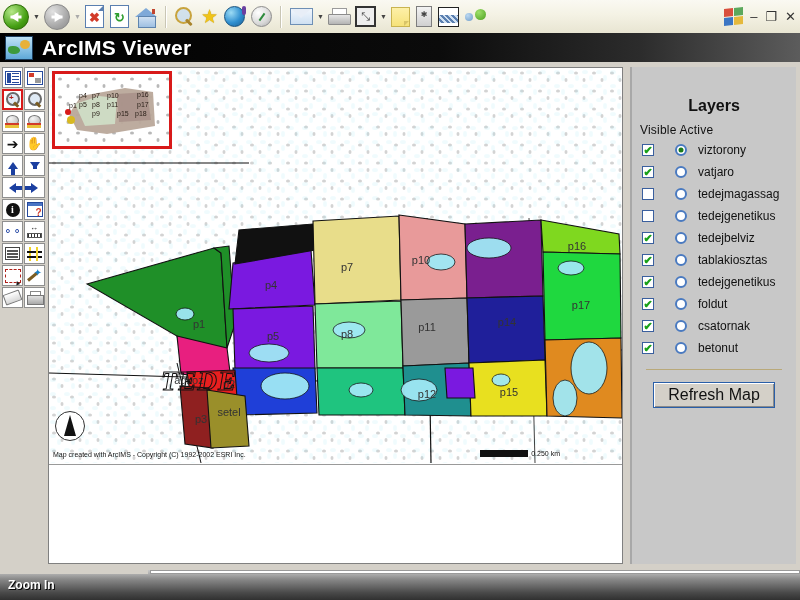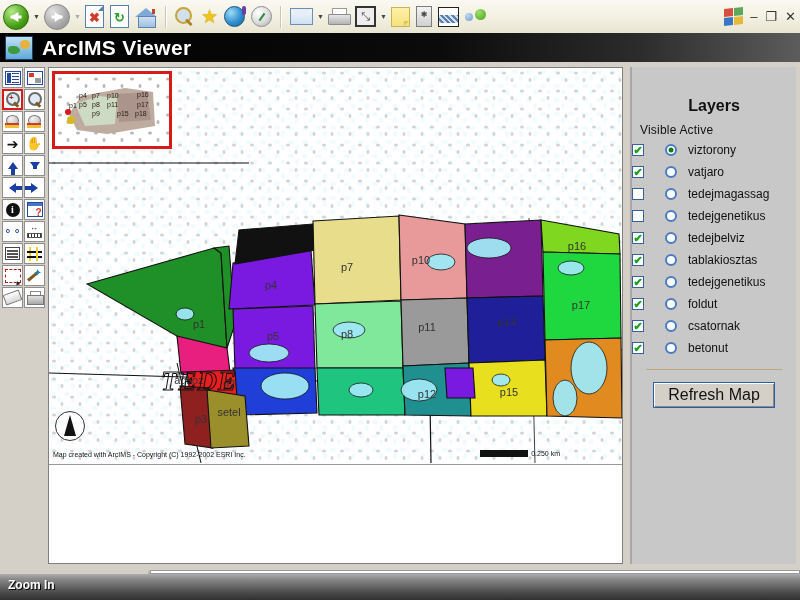--- a/index.html
+++ b/index.html
@@ -224,21 +224,21 @@
     color:transparent;-webkit-text-stroke:1px #111;letter-spacing:1px;
     font-family:"Liberation Serif",serif;
   }
   
   #layers-panel{
     position:absolute;left:630px;top:5px;width:166px;height:497px;
     background:#c8c8c8;border-left:2px solid #a8a8a8;box-sizing:border-box;
   }
   #layers-title{text-align:center;font-size:16px;font-weight:bold;color:#111;margin-top:30px;}
   #layers-colhead{font-size:12px;color:#111;margin:8px 0 2px 8px;letter-spacing:.2px;}
-  .layer-row{display:flex;align-items:center;height:22px;}
+  .layer-row{display:flex;align-items:center;height:22px;padding-left:10px;}
   .lchk{
     width:12px;height:12px;border:1px solid #3a5f9e;background:#fff;box-sizing:border-box;
     display:flex;align-items:center;justify-content:center;flex:none;
   }
   .lchk.on::after{content:"\2714";color:#18a018;font-size:11px;line-height:1;font-weight:bold;}
   .lradio{
     width:12px;height:12px;border:2px solid #4a7ac0;border-radius:50%;background:#fff;
     box-sizing:border-box;margin-left:21px;flex:none;position:relative;
   }
   .lradio.on::after{content:"";position:absolute;left:50%;top:50%;transform:translate(-50%,-50%);

